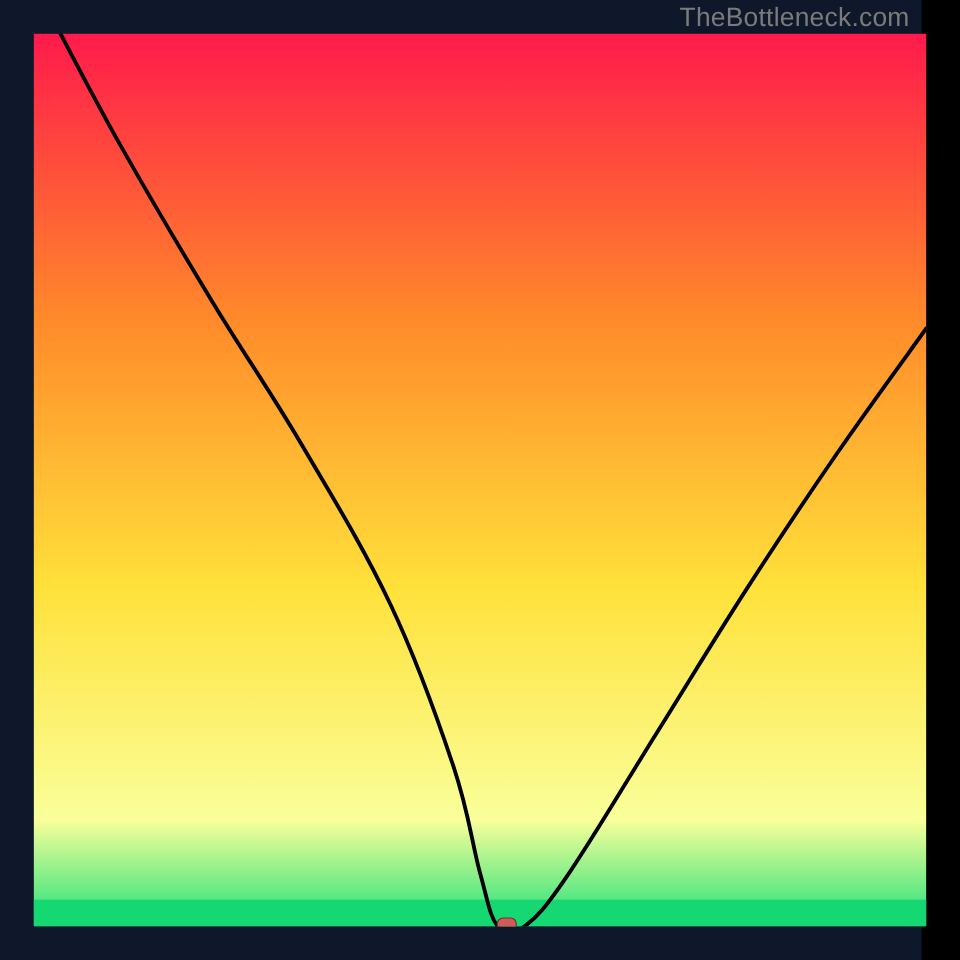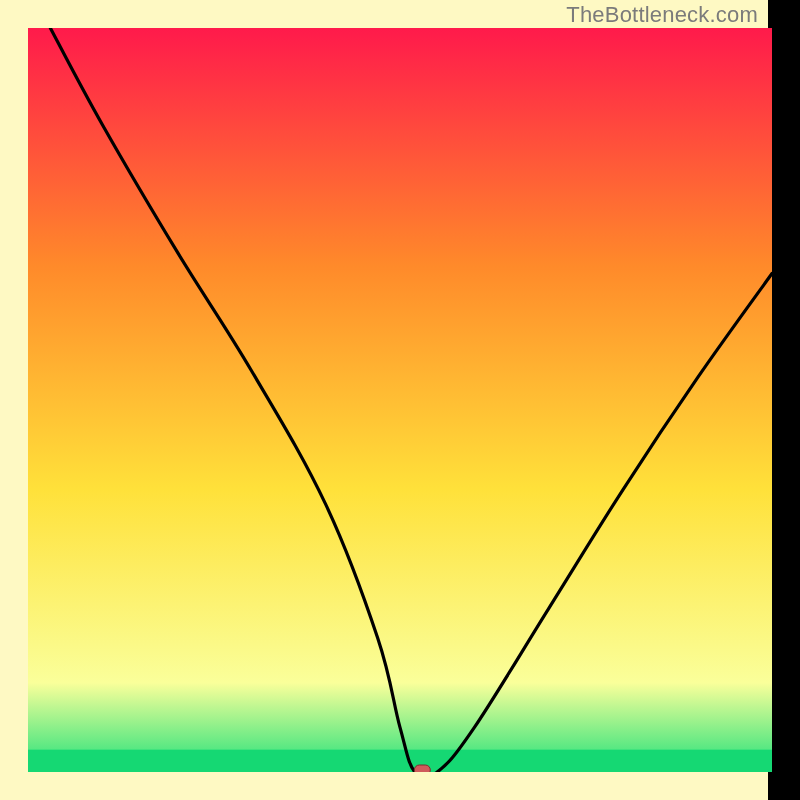--- a/index.html
+++ b/index.html
@@ -8,21 +8,21 @@
     width: 800px;
     height: 800px;
     background: #000;
     font-family: Arial, Helvetica, sans-serif;
     overflow: hidden;
   }
   .frame {
     position: relative;
     width: 768px;
     height: 800px;
-    background: #fef9c3;
+    background: #0f172a;
   }
   .watermark {
     position: absolute;
     top: 2px;
     right: 10px;
     color: #7b7b7b;
     font-size: 22px;
     font-weight: 500;
     letter-spacing: 0.2px;
     user-select: none;

